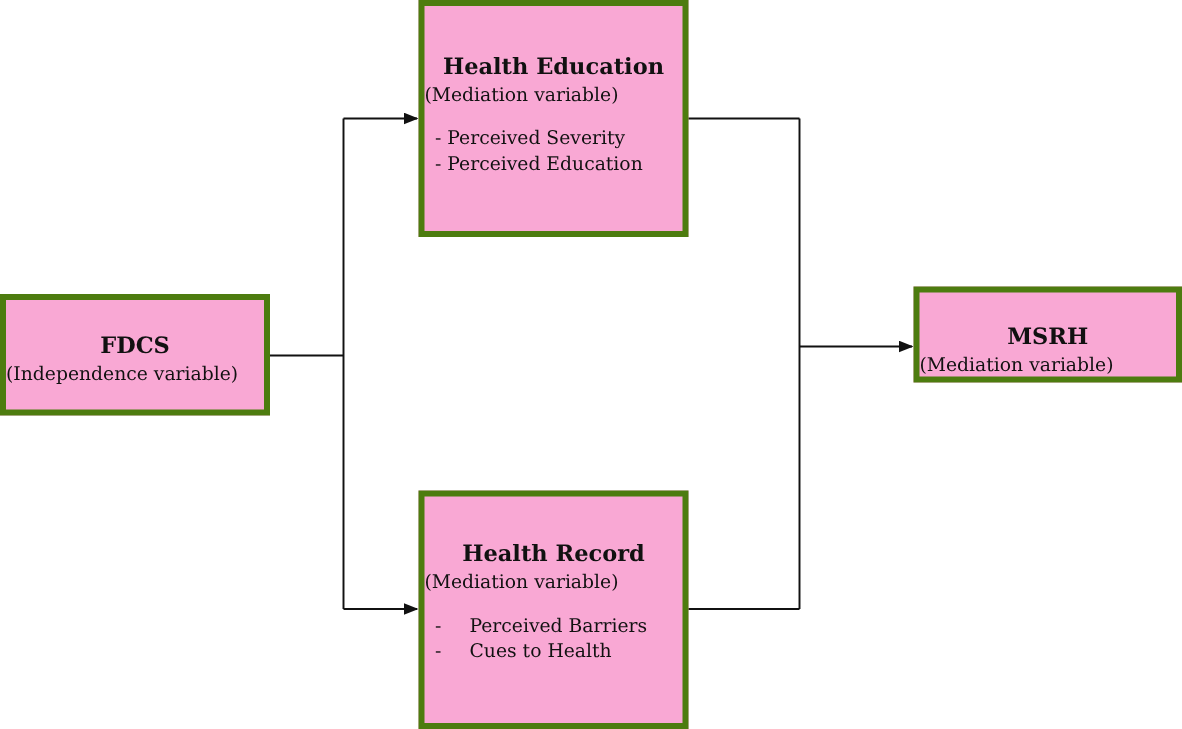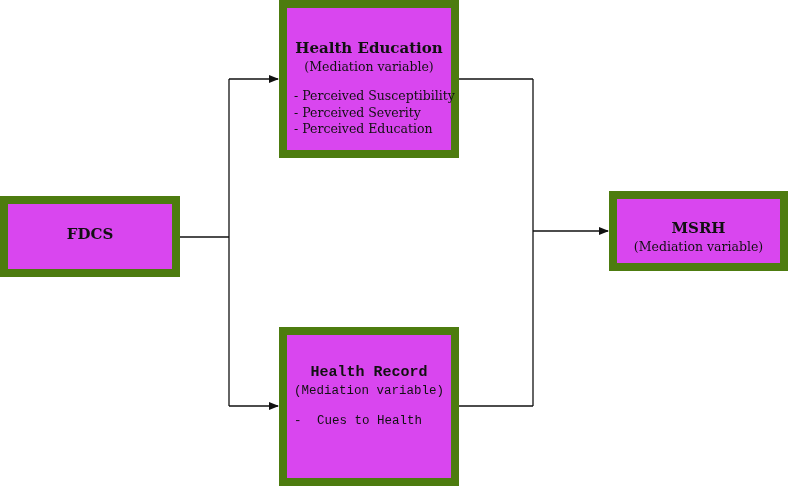--- a/index.html
+++ b/index.html
@@ -1,20 +1,20 @@
 <!DOCTYPE html>
 <html><head>
 <meta charset="utf-8">
 <style>
   html, body { margin: 0; padding: 0; background: #ffffff; }
   body { width: 788px; height: 486px; position: relative; overflow: hidden;
          font-family: "DejaVu Serif", "Liberation Serif", serif; color: #111; }
-  .box { position: absolute; box-sizing: border-box; border: 8px solid #4d7c0f; background: #d946ef; }
+  .box { position: absolute; box-sizing: border-box; border: 4px solid #4d7c0f; background: #f9a8d4; }
   .title { font-weight: bold; font-size: 15px; text-align: center; position: absolute; left: 0; right: 0; }
-  .sub { font-size: 12.5px; text-align: center; position: absolute; left: 0; right: 0; }
+  .sub { font-size: 12.5px; position: absolute; left: 0; right: 0; }
   .items { position: absolute; font-size: 12.5px; line-height: 16.5px; margin: 0; padding: 0; list-style: none; }
   .items li { white-space: nowrap; }
   .dash { display: inline-block; }
   svg.lines { position: absolute; left: 0; top: 0; }
 </style>
 </head>
 <body>
 
 <svg class="lines" width="788" height="486">
   <defs>
@@ -29,36 +29,37 @@
   <line x1="229" y1="406" x2="278" y2="406" stroke="#111" stroke-width="1.3" marker-end="url(#ah)"></line>
 
   <line x1="458" y1="79" x2="533" y2="79" stroke="#111" stroke-width="1.3"></line>
   <line x1="458" y1="406" x2="533" y2="406" stroke="#111" stroke-width="1.3"></line>
   <line x1="533" y1="79" x2="533" y2="406" stroke="#111" stroke-width="1.3"></line>
   <line x1="533" y1="231" x2="608" y2="231" stroke="#111" stroke-width="1.3" marker-end="url(#ah)"></line>
 </svg>
 
 <div class="box" style="left:0px; top:196px; width:180px; height:81px;">
   <div class="title" style="top:21px;">FDCS</div>
+  <div class="sub" style="top:41px;">(Independence variable)</div>
 </div>
 
 <div class="box" style="left:279px; top:0px; width:180px; height:158px;">
   <div class="title" style="top:31px;">Health Education</div>
   <div class="sub" style="top:51px;">(Mediation variable)</div>
   <ul class="items" style="left:7px; top:80px;">
-    <li>- Perceived Susceptibility</li>
     <li>- Perceived Severity</li>
     <li>- Perceived Education</li>
   </ul>
 </div>
 
-<div class="box" style="left:279px; top:327px; width:180px; height:159px;font-family:Liberation Mono, monospace;">
+<div class="box" style="left:279px; top:327px; width:180px; height:159px;">
   <div class="title" style="top:29px;">Health Record</div>
   <div class="sub" style="top:49px;">(Mediation variable)</div>
   <ul class="items" style="left:7px; top:78px;">
+    <li><span class="dash" style="width:23px;">-</span><span>Perceived Barriers</span></li>
     <li><span class="dash" style="width:23px;">-</span><span>Cues to Health</span></li>
   </ul>
 </div>
 
-<div class="box" style="left:609px; top:191px; width:179px; height:80px;">
+<div class="box" style="left:609px; top:191px; width:179px; height:64px;">
   <div class="title" style="top:20px;">MSRH</div>
   <div class="sub" style="top:40px;">(Mediation variable)</div>
 </div>
 
 </body></html>

